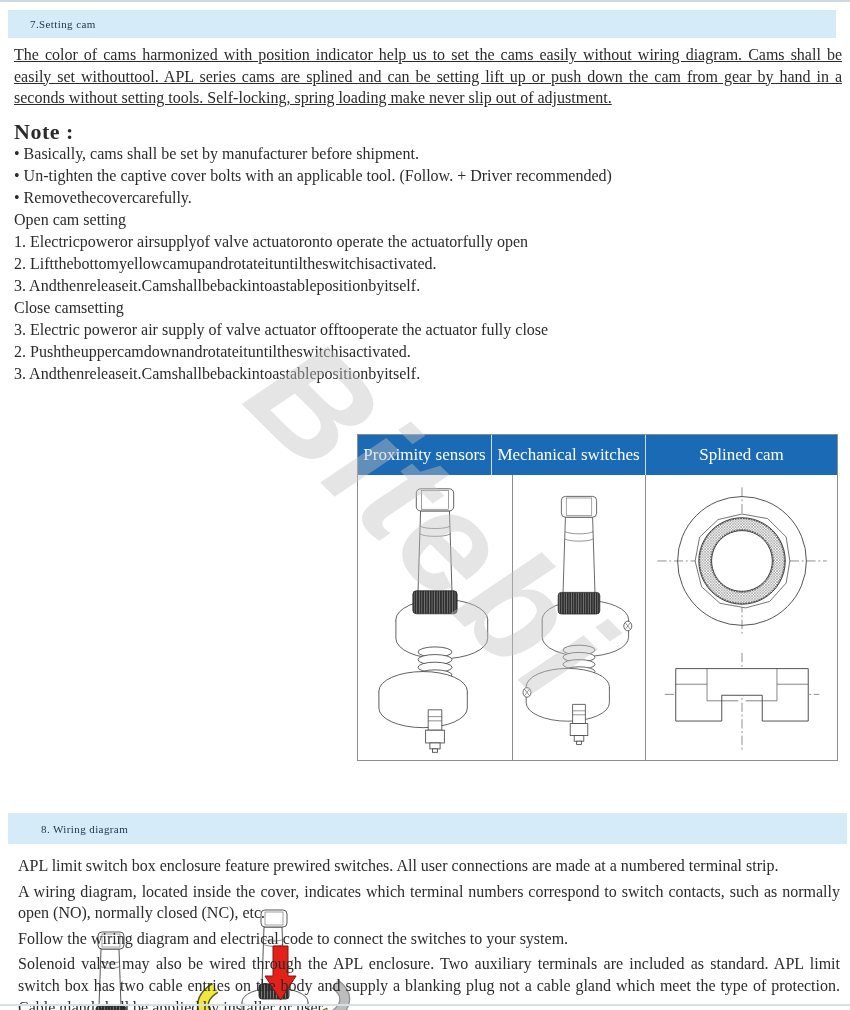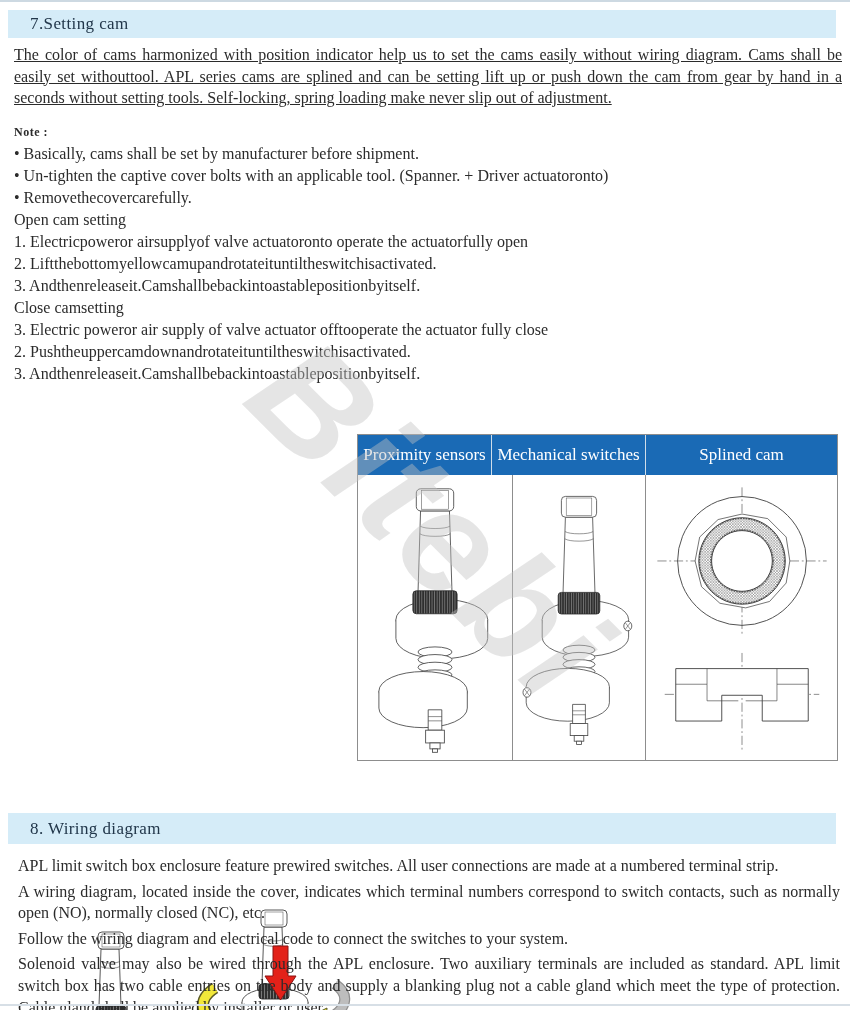--- a/index.html
+++ b/index.html
@@ -4,29 +4,29 @@
 <style>
   html,body{margin:0;padding:0;background:#ffffff;}
   .page{
     position:relative;width:850px;height:1010px;background:#ffffff;overflow:hidden;
     font-family:"Liberation Serif", serif;color:#2b2b2b;
   }
   .top-line{position:absolute;left:0;top:0;width:850px;height:2px;background:#cdd9e2;}
   .bottom-line{position:absolute;left:0;top:1004px;width:850px;height:2px;background:#d7dfe6;}
 
   .section-bar{position:absolute;left:8px;width:828px;background:#d5ecf8;display:flex;align-items:center;}
-  .section-bar .bar-title{font-size:17px;color:#21364a;padding-left:22px;letter-spacing:0.4px;}
+  .section-bar .bar-title{font-size:11px;color:#21364a;padding-left:22px;letter-spacing:0.4px;}
   #bar7{top:10px;height:28px;}
-  #bar8{top:813px;height:31px;}
+  #bar8{top:813px;height:31px;padding-left:11px;}
 
   .bodytext{font-size:16px;line-height:21.6px;text-align:justify;}
   .intro{position:absolute;left:14px;top:28px;width:828px;text-decoration:underline;}
 
   .noteblock{position:absolute;left:14px;top:121px;width:830px;font-size:16px;line-height:22px;}
-  .note-label{font-weight:bold;font-size:12px;letter-spacing:0.5px;}
+  .note-label{font-weight:bold;font-size:22px;letter-spacing:0.5px;}
 
   .figwrap{position:absolute;left:0;top:420px;width:850px;height:393px;}
   .fig{position:absolute;}
   #figA{left:22px;top:500px;}
   #figB{left:185px;top:478px;}
 
   .camtable{position:absolute;left:357px;top:14px;width:481px;border:1px solid #8d8d8d;background:#fff;box-sizing:border-box;}
   .camtable-header{display:flex;height:40px;background:#1a6ab5;}
   .hcell{color:#ffffff;font-size:17px;display:flex;align-items:center;justify-content:center;box-sizing:border-box;}
   .hcell + .hcell{border-left:1px solid #cfdde9;}
@@ -109,21 +109,21 @@
 
   <div class="section-bar" id="bar7">
     <span class="bar-title">7.Setting cam</span>
   </div>
 
   <p class="bodytext intro">The color of cams harmonized with position indicator help us to set the cams easily without wiring diagram. Cams shall be easily set withouttool. APL series cams are splined and can be setting lift up or push down the cam from gear by hand in a seconds without setting tools. Self-locking, spring loading make never slip out of adjustment.</p>
 
   <div class="noteblock">
     <div class="note-label">Note :</div>
     <div>• Basically, cams shall be set by manufacturer before shipment.</div>
-    <div>• Un-tighten the captive cover bolts with an applicable tool. (Spanner. + Driver actuatoronto)</div>
+    <div>• Un-tighten the captive cover bolts with an applicable tool. (Follow. + Driver recommended)</div>
     <div>• Removethecovercarefully.</div>
     <div>Open cam setting</div>
     <div>1. Electricpoweror airsupplyof valve actuatoronto operate the actuatorfully open</div>
     <div>2. Liftthebottomyellowcamupandrotateituntiltheswitchisactivated.</div>
     <div>3. Andthenreleaseit.Camshallbebackintoastablepositionbyitself.</div>
     <div>Close camsetting</div>
     <div>3. Electric poweror air supply of valve actuator offtooperate the actuator fully close</div>
     <div>2. Pushtheuppercamdownandrotateituntiltheswitchisactivated.</div>
     <div>3. Andthenreleaseit.Camshallbebackintoastablepositionbyitself.</div>
   </div>

